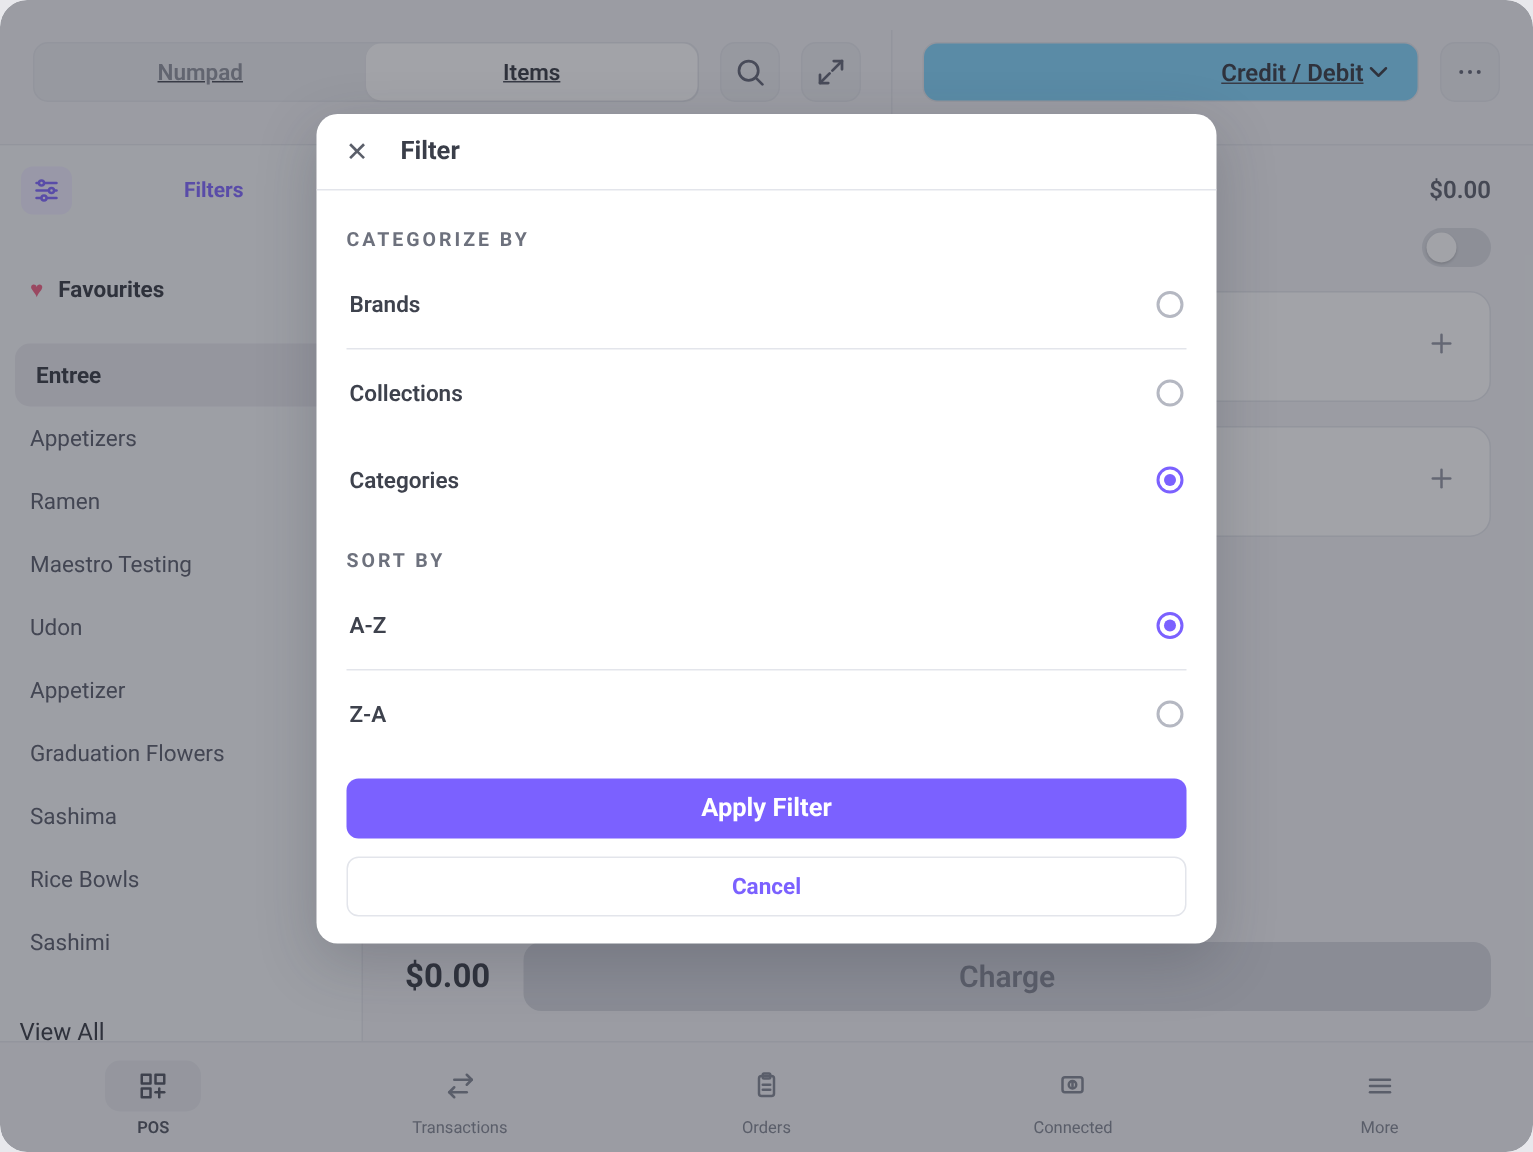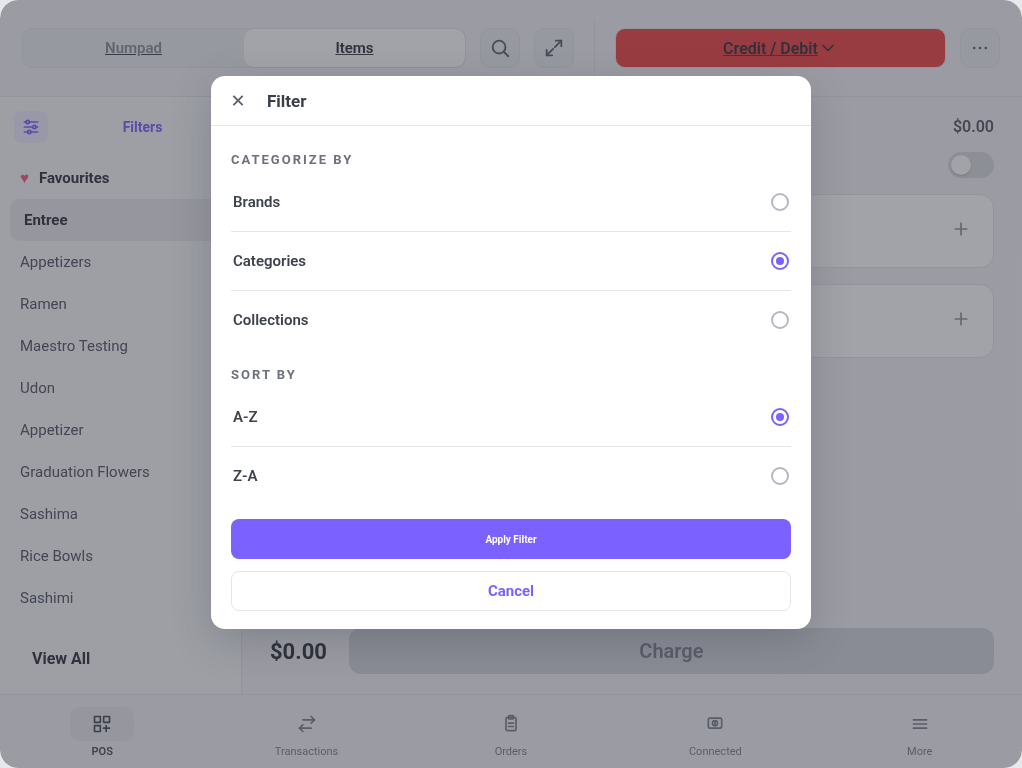--- a/index.html
+++ b/index.html
@@ -55,31 +55,32 @@
   .seg .seg-btn.active{background:#FFFFFF;color:var(--text-dark);box-shadow:0 1px 2px rgba(0,0,0,.04);}
   .icon-btn{
     width:40px;height:40px;border-radius:10px;
     border:1px solid var(--border);background:#ECEDF1;
     display:flex;align-items:center;justify-content:center;
     cursor:pointer;color:#5C6070;
   }
   .topbar-sep{width:1px;background:var(--border);height:56px;align-self:center;margin:0 6px;}
   .pay-select{
     flex:1;height:40px;border-radius:10px;
-    border:1px solid var(--border);background:#ef4444;
-    display:flex;align-items:center;justify-content:center;
+    border:1px solid var(--border);background:#7dd3fc;
+    display:flex;align-items:center;justify-content:flex-end;
     padding:0 16px;font-weight:600;color:var(--text-dark);cursor:pointer;
   }
 
   
   .content{flex:1;display:flex;min-height:0;}
   .left{
     width:242px;border-right:1px solid var(--border);
     background:#F6F7FA;display:flex;flex-direction:column;
     padding:14px 0 12px;
+    gap:15px;
   }
   .filters-row{
     display:flex;align-items:center;gap:10px;
     margin:0 14px 14px 14px;
   }
   .filters-icon-box{
     width:34px;height:32px;border-radius:8px;background:#EEEBFF;
     display:flex;align-items:center;justify-content:center;color:var(--accent);
   }
   .filters-text{
@@ -87,21 +88,21 @@
   }
   .side-item{
     display:flex;align-items:center;gap:10px;
     padding:12px 20px;font-size:15px;color:#525664;cursor:pointer;
     position:relative;
   }
   .side-item.fav{font-weight:700;color:var(--text-dark);}
   .side-item.fav .heart{color:#F05A7E;font-size:15px;}
   .side-item.active{background:#E7E8ED;border-radius:10px;margin:0 10px;padding:12px 14px;font-weight:700;color:var(--text-dark);}
   .side-item .chev{margin-left:auto;color:#9A9DAA;font-size:13px;}
-  .side-viewall{margin-top:auto;padding:14px 32px;font-weight:700;color:var(--text-dark);cursor:pointer;}
+  .side-viewall{margin-top:auto;padding:14px 13px;font-weight:400;color:var(--text-dark);cursor:pointer;}
 
   .right{
     flex:1;padding:20px 28px;display:flex;flex-direction:column;gap:16px;min-width:0;
   }
   .right-header{
     display:flex;align-items:center;justify-content:space-between;
   }
   .total{font-size:16px;color:#565A66;font-weight:600;}
   .toggle{
     width:46px;height:26px;border-radius:13px;background:#D9DBE1;position:relative;cursor:pointer;
@@ -163,21 +164,21 @@
   }
   .opt:last-child{border-bottom:none;}
   .opt-label{font-size:15px;font-weight:600;color:#3E424D;}
   .radio{
     width:18px;height:18px;border-radius:50%;border:2px solid #B5B8C2;display:inline-block;position:relative;flex:0 0 auto;
   }
   .radio.checked{border-color:var(--accent);}
   .radio.checked::after{content:"";position:absolute;inset:3px;border-radius:50%;background:var(--accent);}
   .modal-footer{padding:8px 20px 18px;display:flex;flex-direction:column;gap:12px;}
   .btn-primary{
-    height:40px;border-radius:8px;background:#7B61FF;color:#FFF;font-weight:700;font-size:10px;
+    height:40px;border-radius:8px;background:#7B61FF;color:#FFF;font-weight:700;font-size:17px;
     display:flex;align-items:center;justify-content:center;cursor:pointer;text-align:center;
   }
   .btn-secondary{
     height:40px;border-radius:8px;border:1px solid var(--border);color:var(--accent);font-weight:700;font-size:15px;
     display:flex;align-items:center;justify-content:center;cursor:pointer;background:#FFF;
   }
 
   
   svg.icon{width:20px;height:20px;stroke:currentColor;fill:none;stroke-width:2;stroke-linecap:round;stroke-linejoin:round;}
   svg.icon.lg{width:22px;height:22px;}
@@ -380,27 +381,27 @@
       <span class="modal-close">✕</span>
       <span class="modal-title">Filter</span>
     </div>
     <div class="modal-body" id="modal-body">
         <div class="section-title">Categorize By</div>
         <div>
           <div class="opt">
             <span class="opt-label">Brands</span>
             <span class="radio"></span>
           </div>
+          <div class="opt" style="border-bottom: none;">
+            <span class="opt-label">Collections</span>
+            <span class="radio"></span>
+          </div>
           <div class="opt">
             <span class="opt-label">Categories</span>
             <span class="radio checked"></span>
-          </div>
-          <div class="opt" style="border-bottom: none;">
-            <span class="opt-label">Collections</span>
-            <span class="radio"></span>
           </div>
         </div>
         <div class="section-title">Sort By</div>
         <div>
           <div class="opt">
             <span class="opt-label">A-Z</span>
             <span class="radio checked"></span>
           </div>
           <div class="opt" style="border-bottom: none;">
             <span class="opt-label">Z-A</span>

